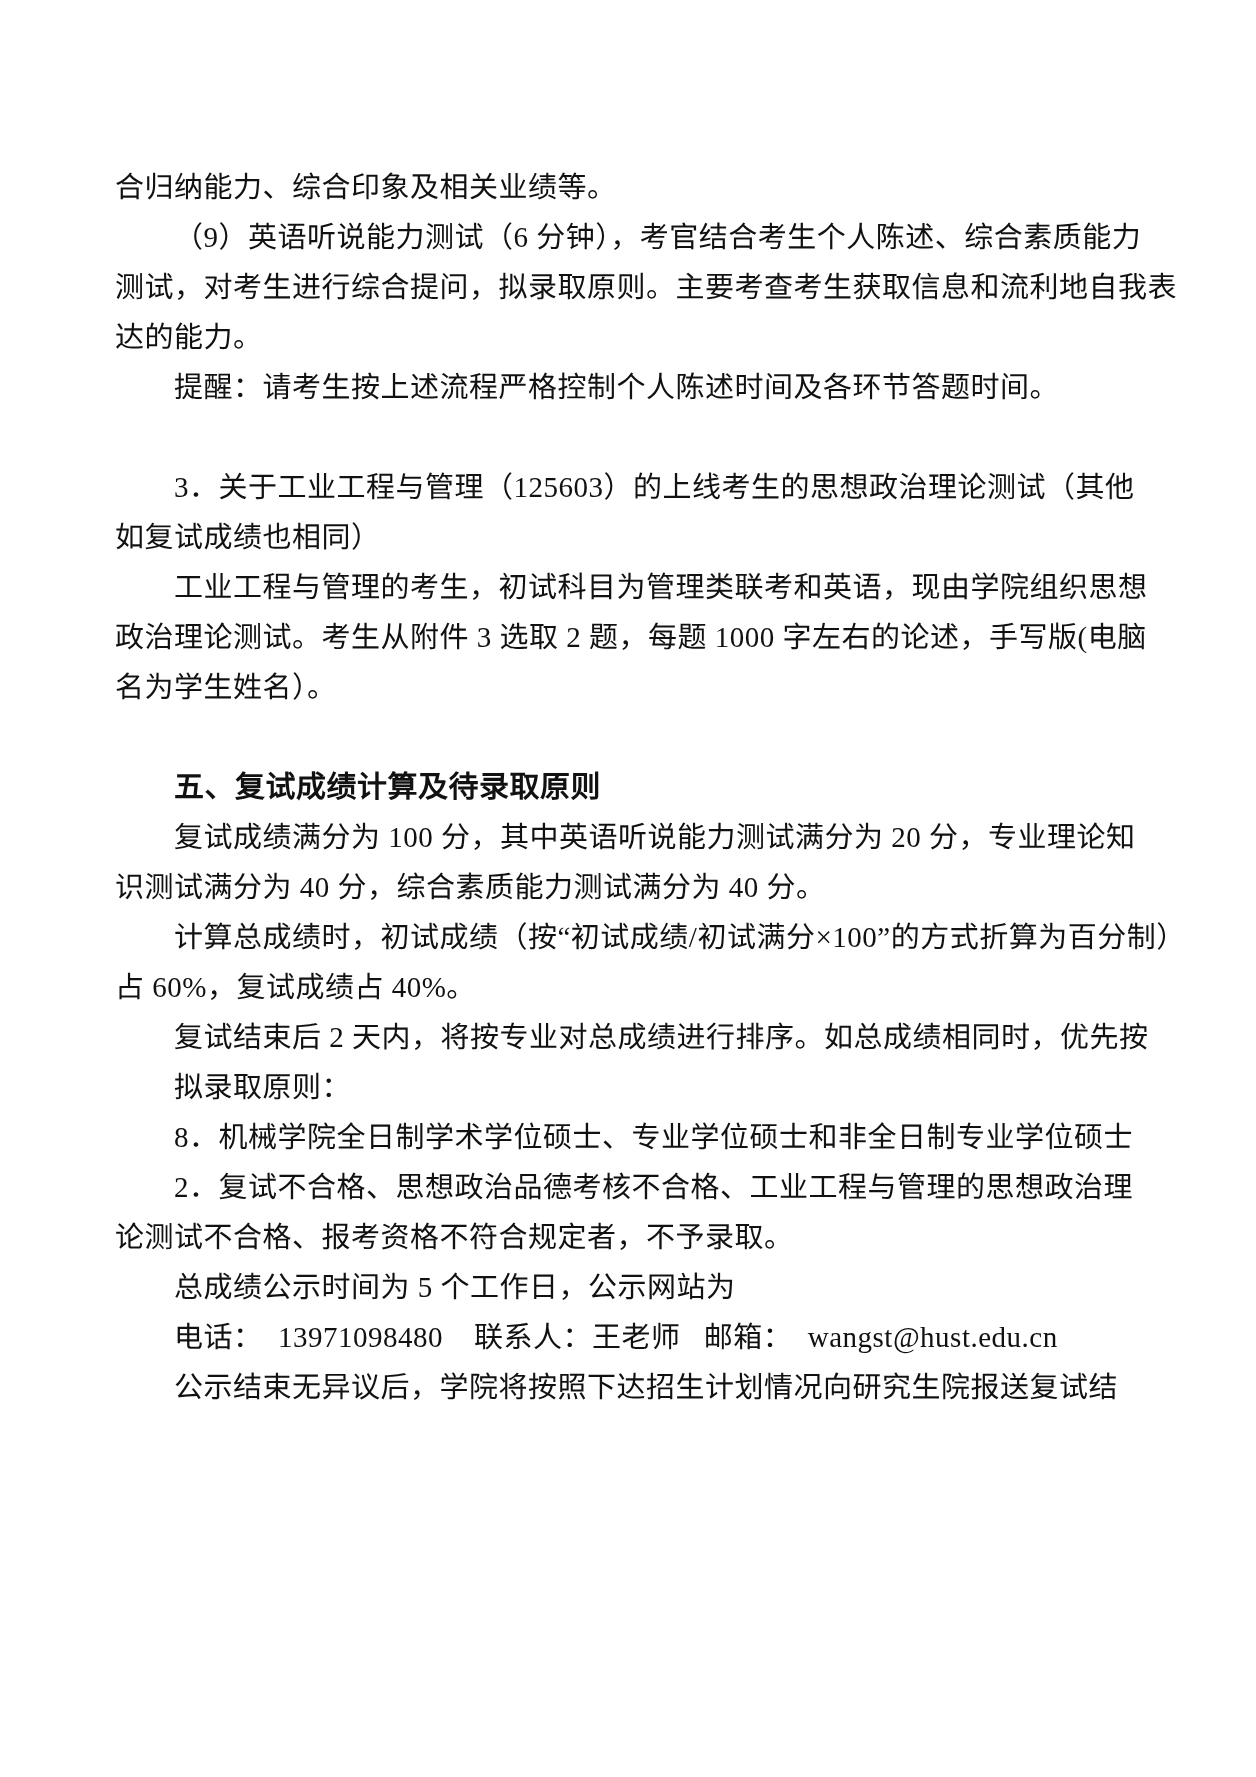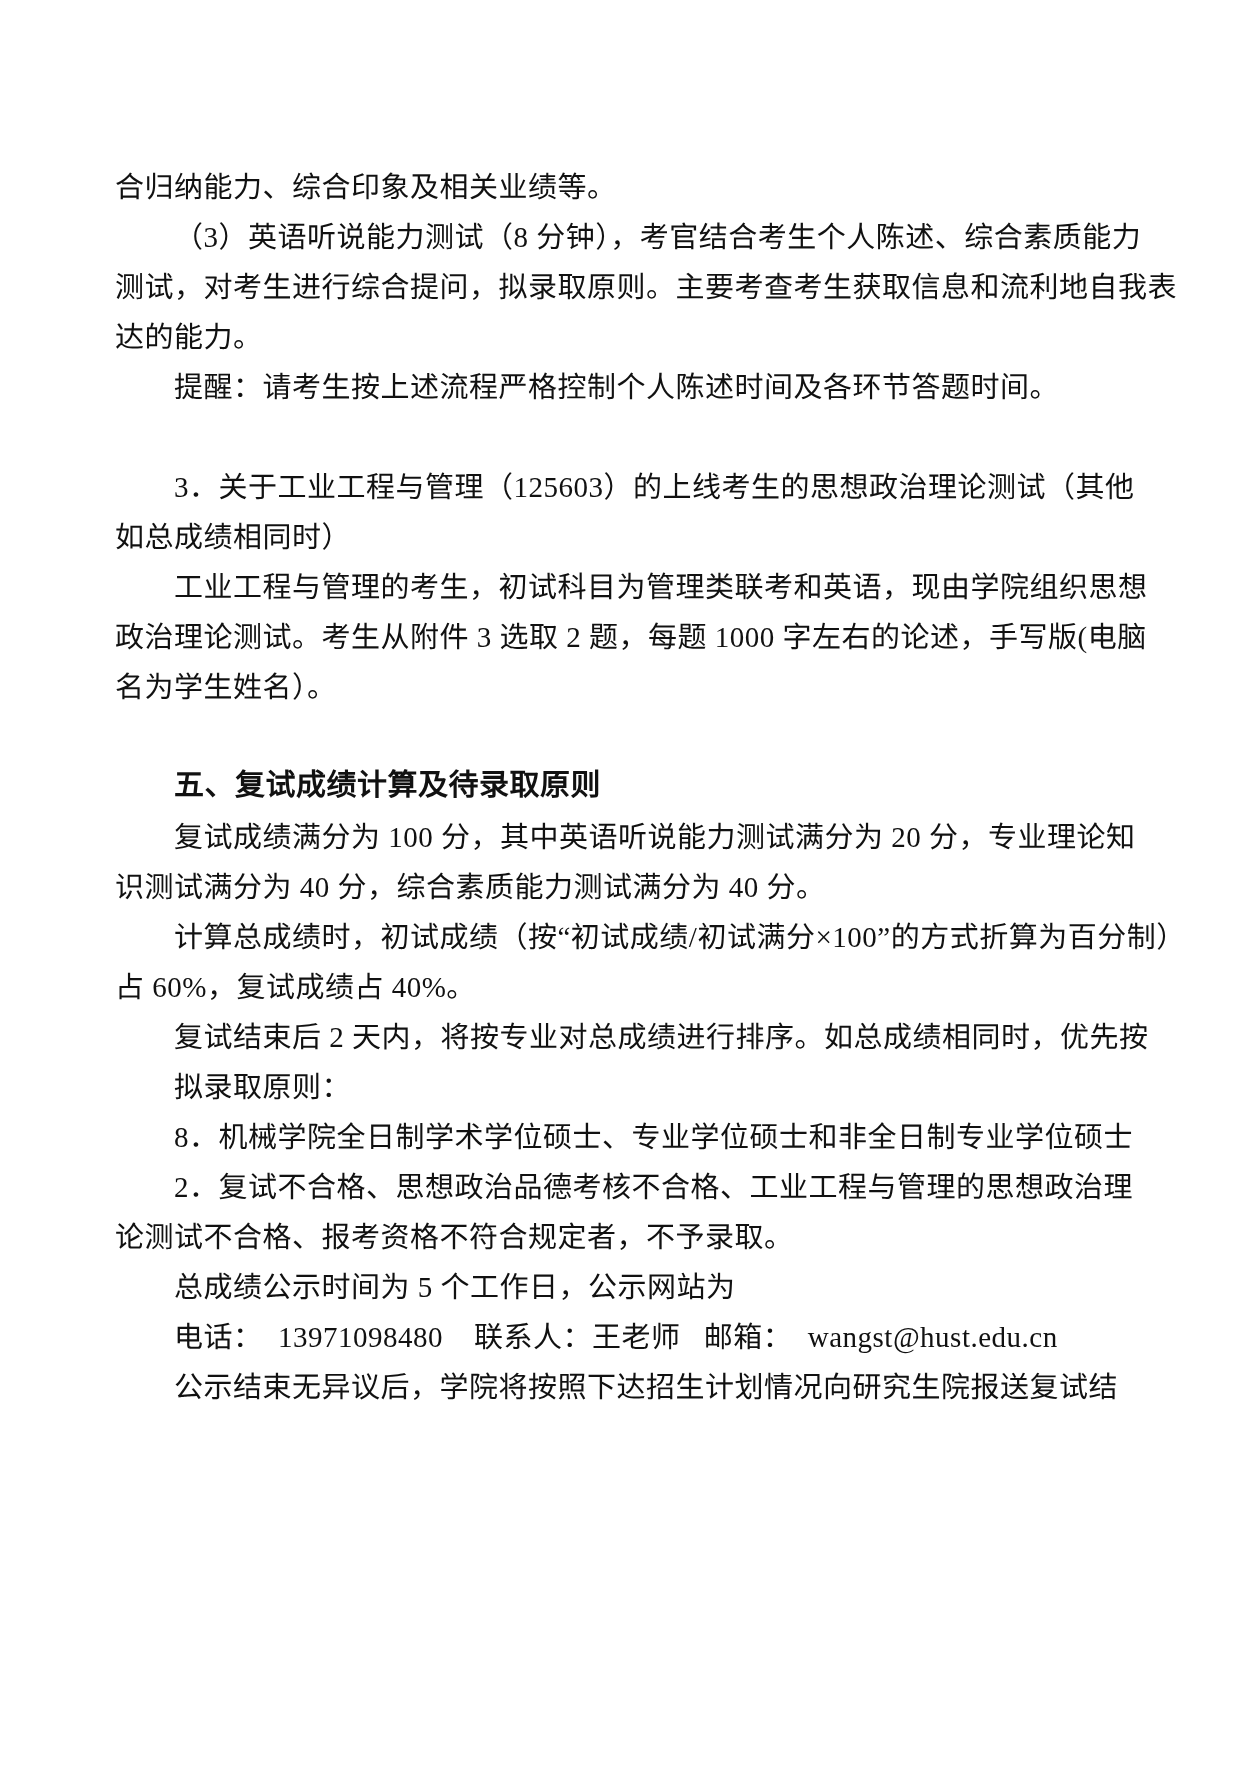--- a/index.html
+++ b/index.html
@@ -26,39 +26,39 @@
   .line {
     height: 50px;
     line-height: 50px;
     white-space: pre;        
     letter-spacing: 0.5px;
   }
   .indent {
     padding-left: 59px;      
   }
   .heading {
-    font-family: Liberation Mono, monospace;
+    font-family: Liberation Sans, sans-serif;
     font-weight: 700;
     font-size: 30px;
   }
   .blank {  }
 </style>
 </head>
 <body>
 
 <div class="page">
   <div class="textblock">
     <div class="line">合归纳能力、综合印象及相关业绩等。</div>
-    <div class="line indent">（3）英语听说能力测试（8 分钟），考官结合考生个人陈述、综合素质能力</div>
+    <div class="line indent">（9）英语听说能力测试（6 分钟），考官结合考生个人陈述、综合素质能力</div>
     <div class="line">测试，对考生进行综合提问，拟录取原则。主要考查考生获取信息和流利地自我表</div>
     <div class="line">达的能力。</div>
     <div class="line indent">提醒：请考生按上述流程严格控制个人陈述时间及各环节答题时间。</div>
     <div class="line blank"></div>
     <div class="line indent">3．关于工业工程与管理（125603）的上线考生的思想政治理论测试（其他</div>
-    <div class="line">如总成绩相同时）</div>
+    <div class="line">如复试成绩也相同）</div>
     <div class="line indent">工业工程与管理的考生，初试科目为管理类联考和英语，现由学院组织思想</div>
     <div class="line">政治理论测试。考生从附件 3 选取 2 题，每题 1000 字左右的论述，手写版(电脑</div>
     <div class="line">名为学生姓名）。</div>
     <div class="line blank"></div>
     <div class="line indent heading">五、复试成绩计算及待录取原则</div>
     <div class="line indent">复试成绩满分为 100 分，其中英语听说能力测试满分为 20 分，专业理论知</div>
     <div class="line">识测试满分为 40 分，综合素质能力测试满分为 40 分。</div>
     <div class="line indent">计算总成绩时，初试成绩（按“初试成绩/初试满分×100”的方式折算为百分制）</div>
     <div class="line">占 60%，复试成绩占 40%。</div>
     <div class="line indent">复试结束后 2 天内，将按专业对总成绩进行排序。如总成绩相同时，优先按</div>

